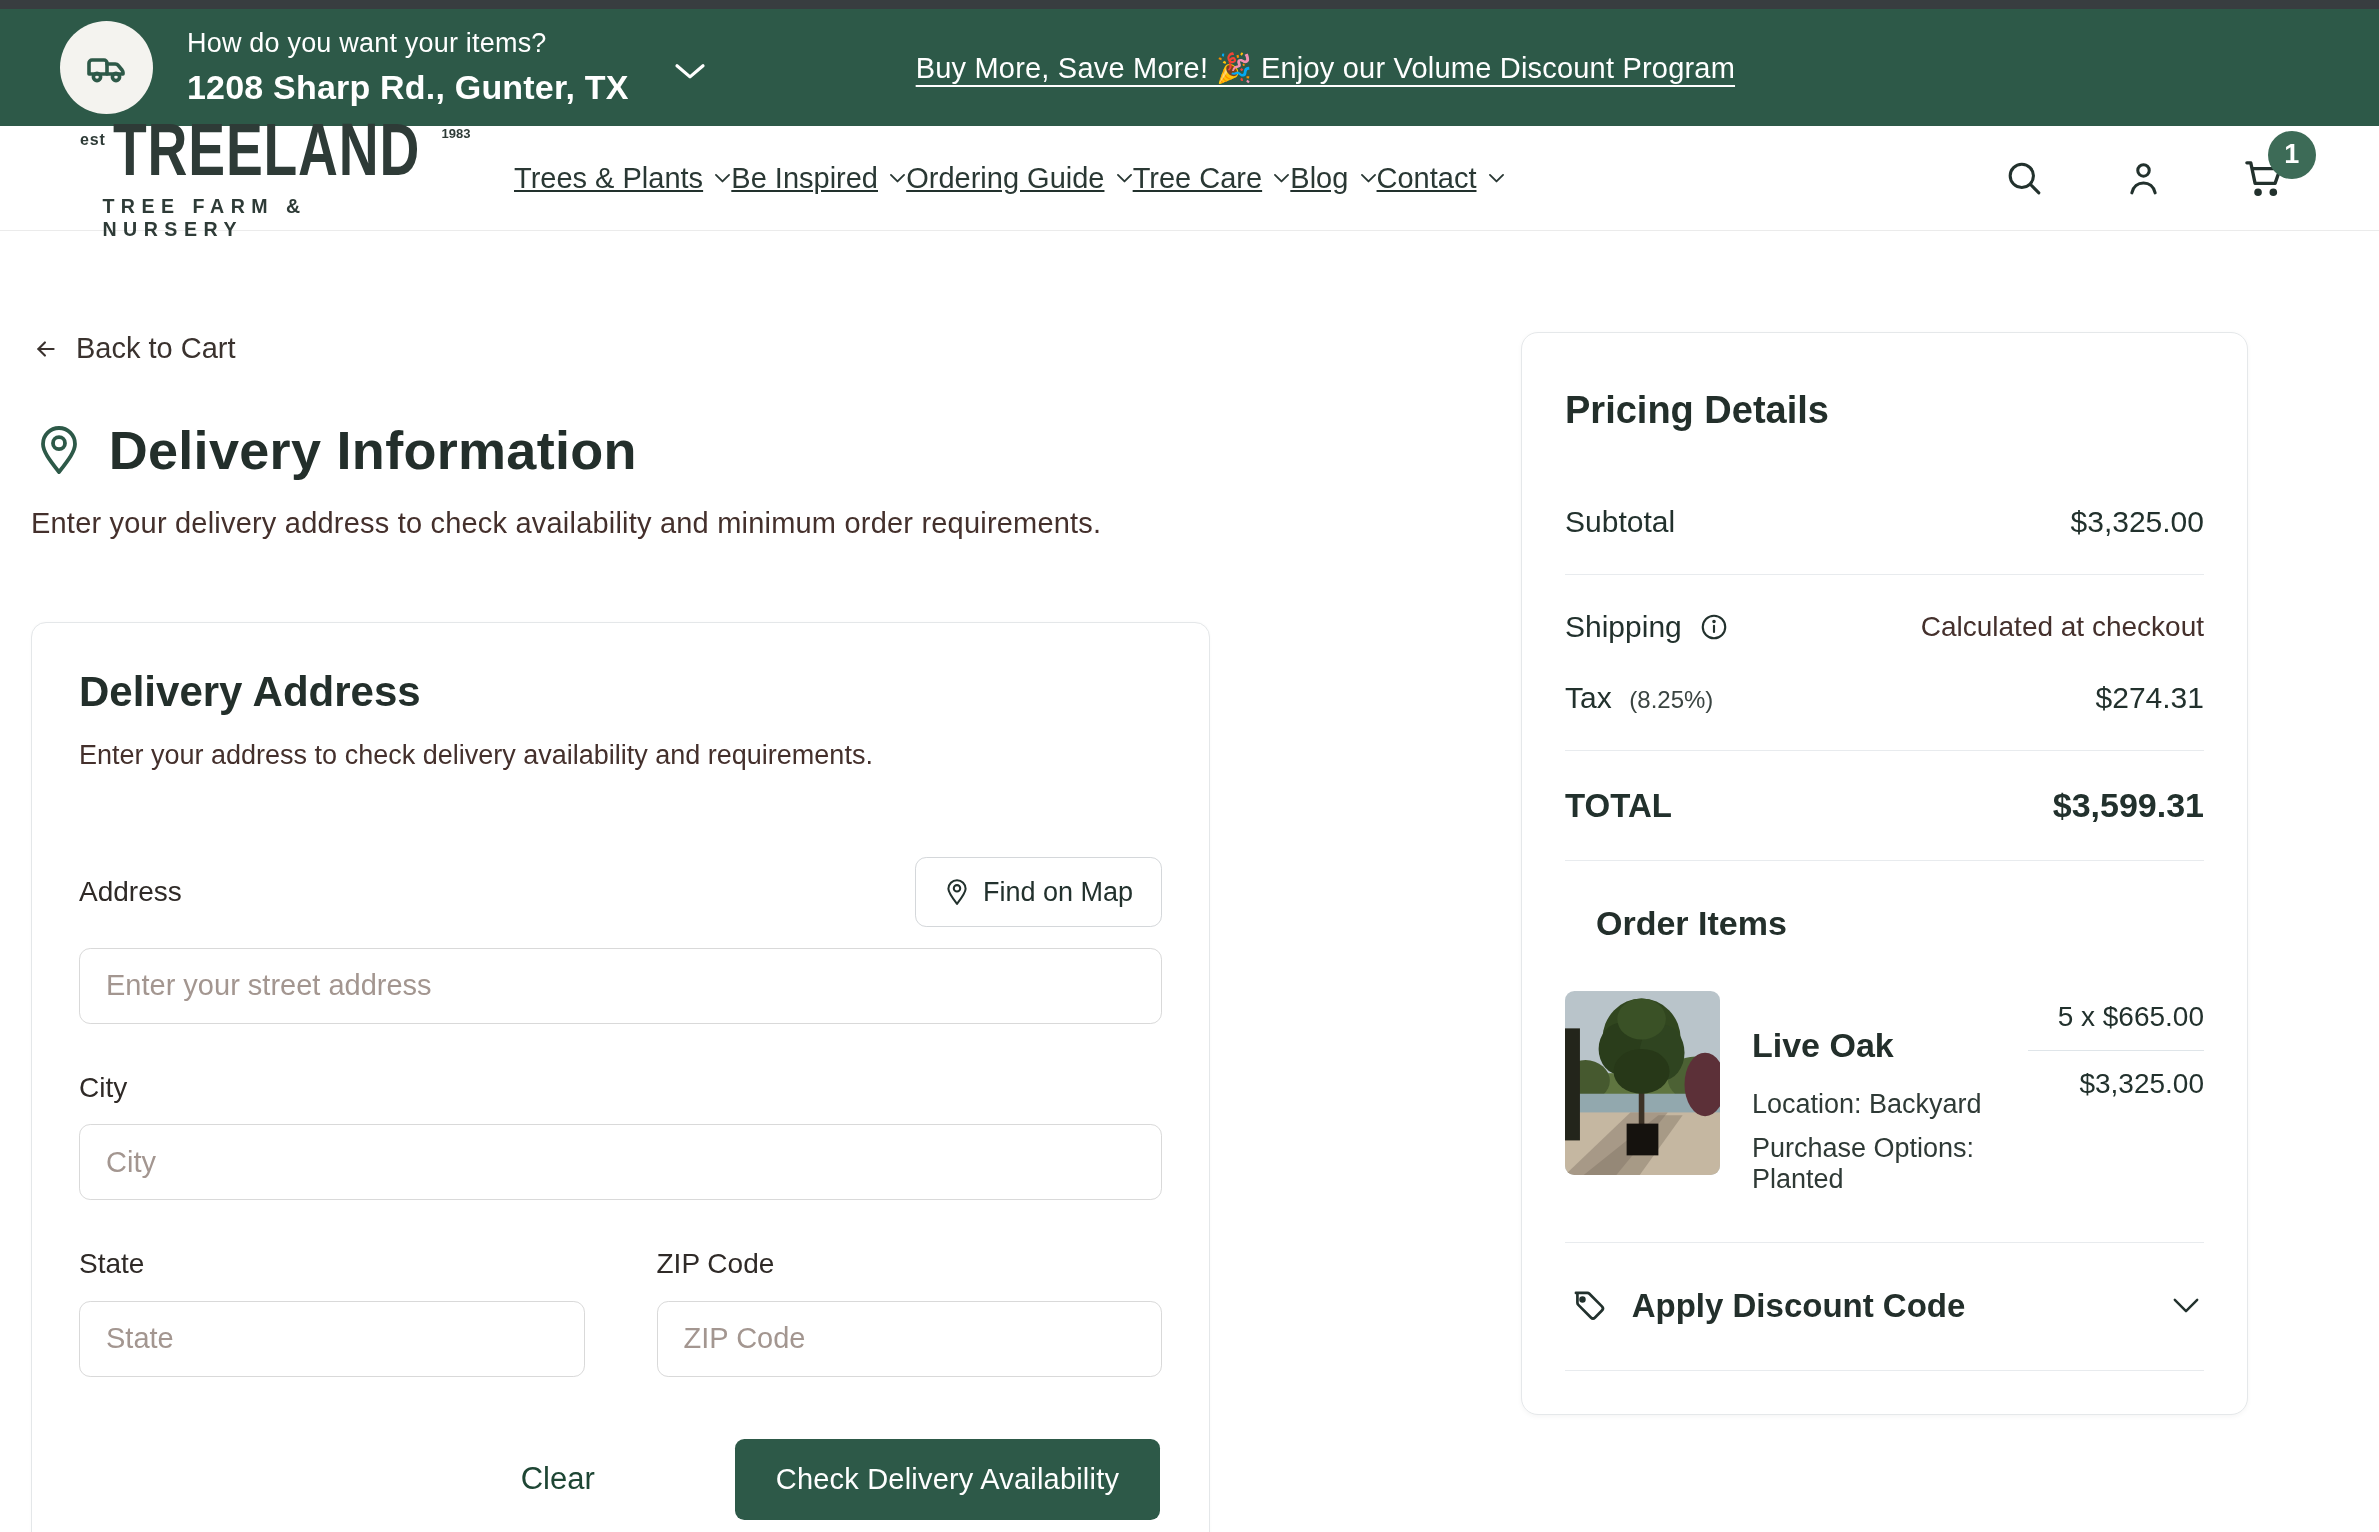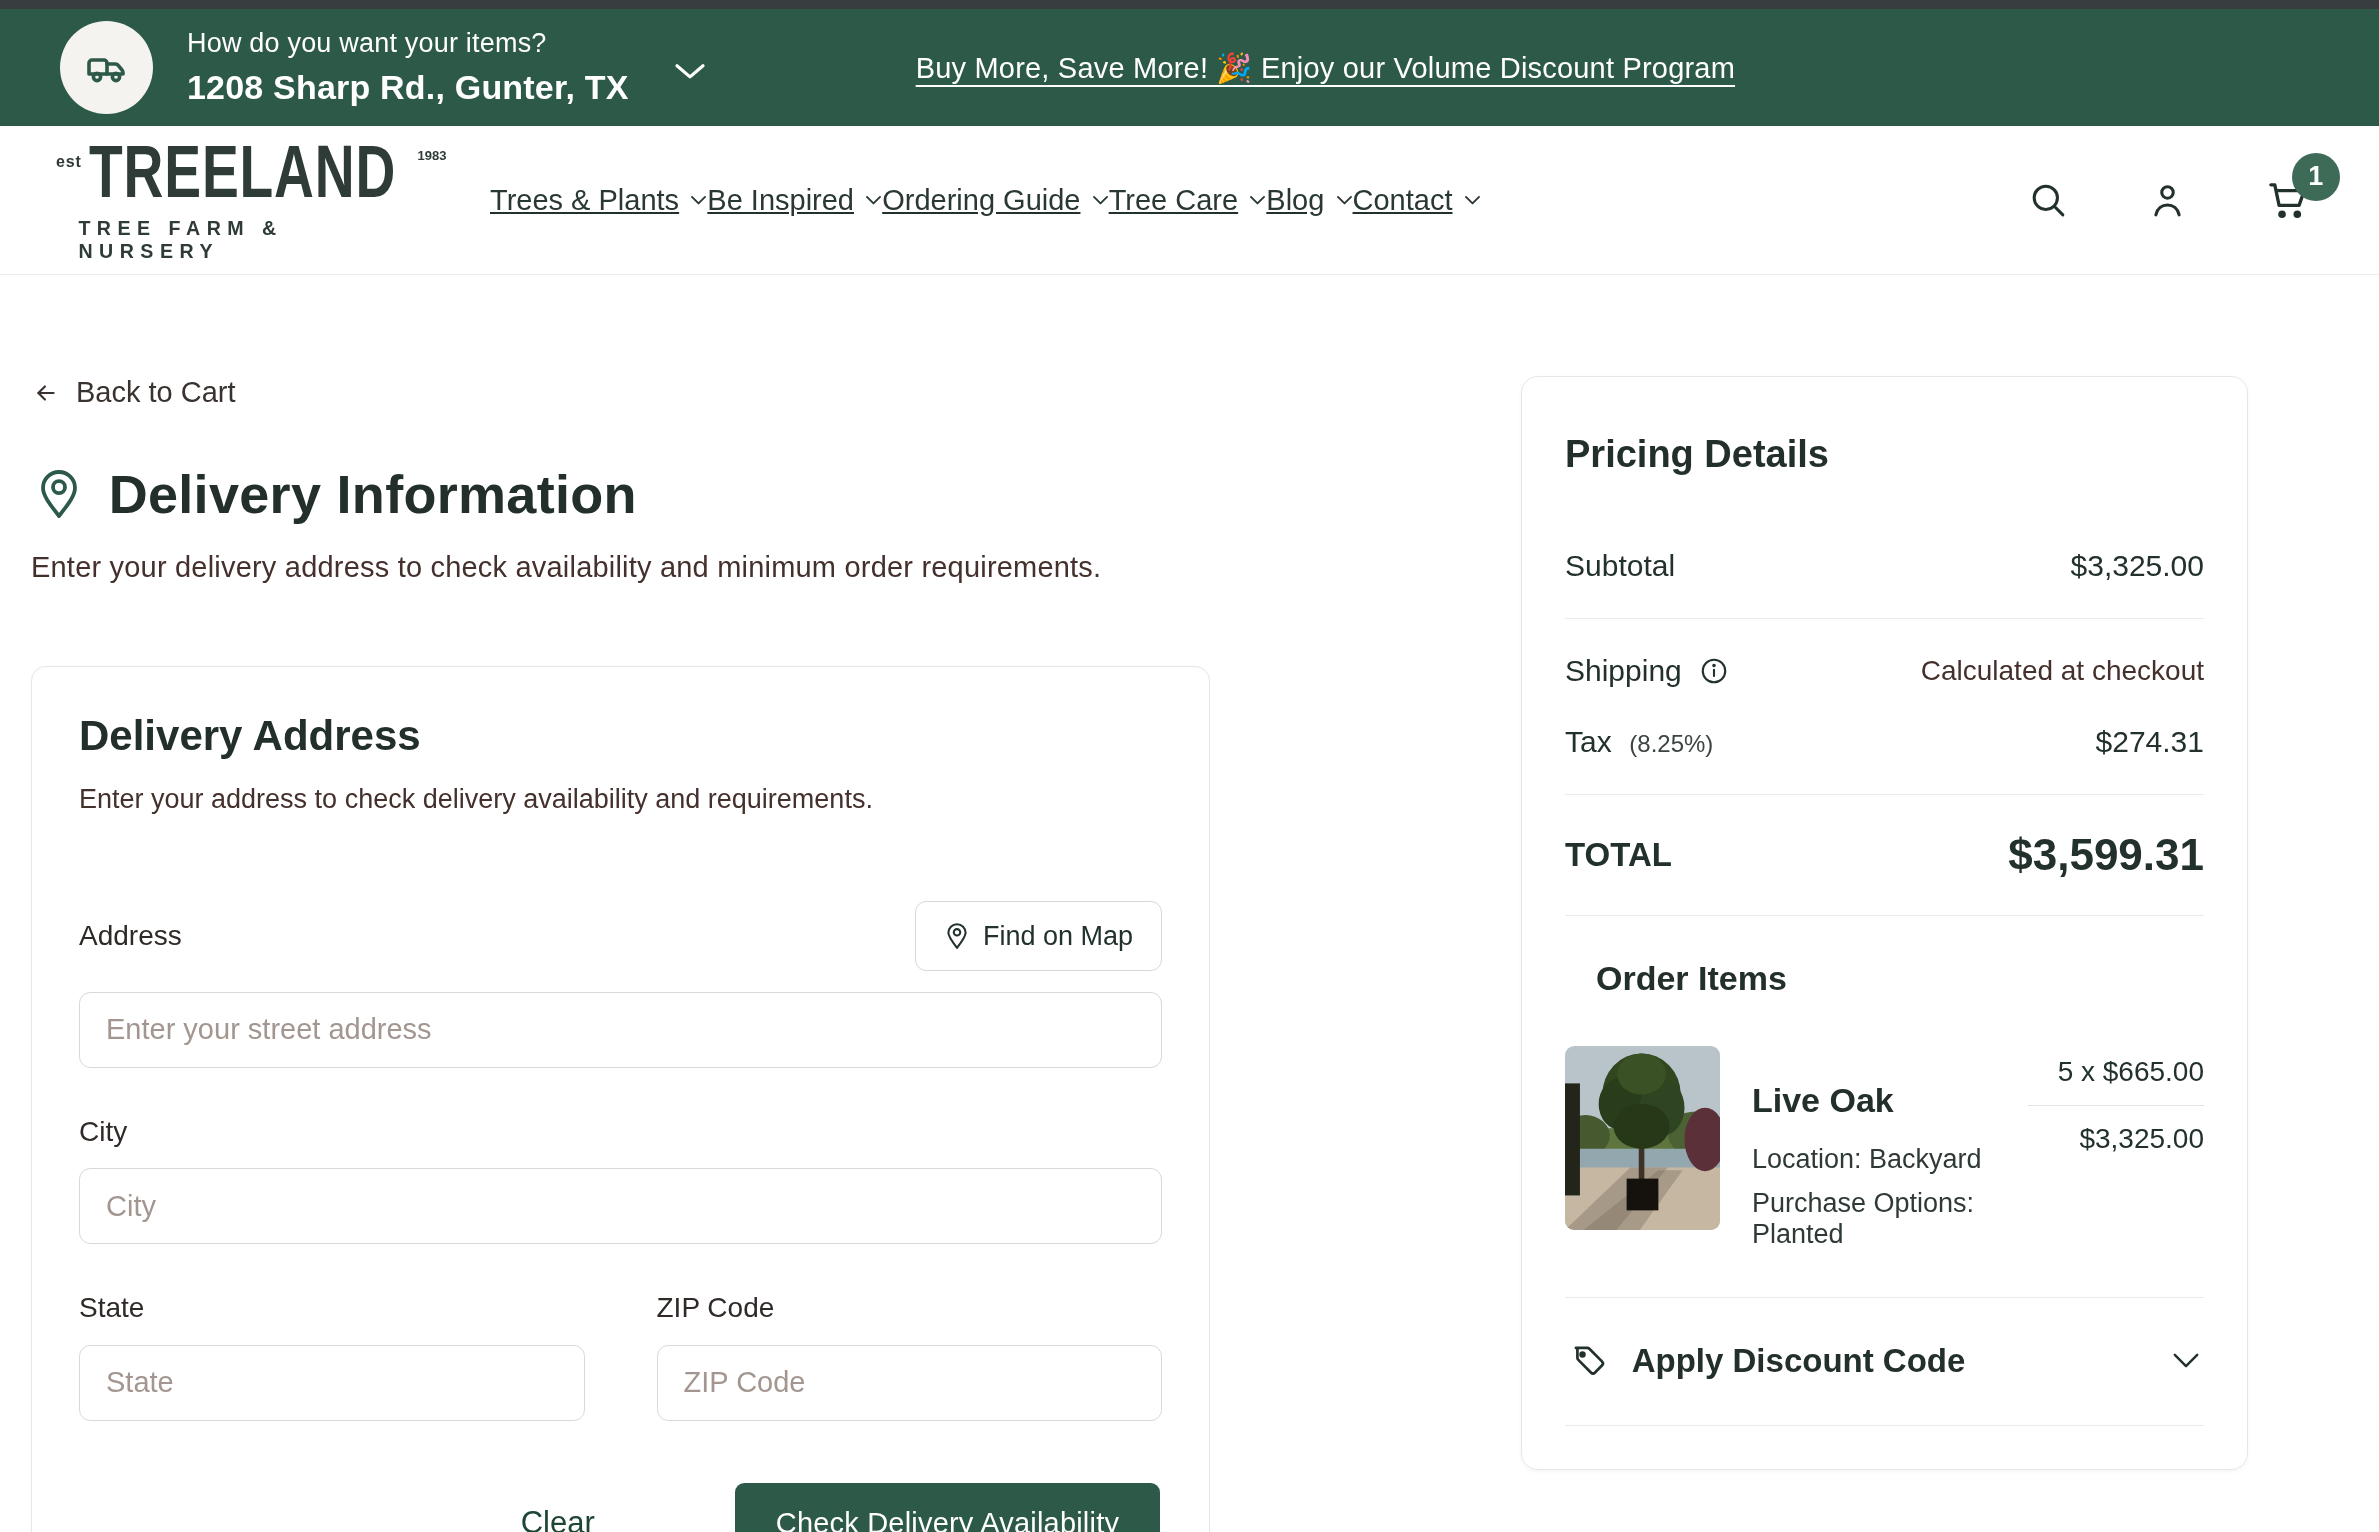--- a/index.html
+++ b/index.html
@@ -26,22 +26,22 @@
   .announce-q { font-size: 27px; font-weight: 400; letter-spacing: 0.2px; }
   .announce-addr { font-size: 34px; font-weight: 700; margin-top: 9.3px; letter-spacing:0.2px; }
   .announce-chevron { margin-left: 45px; margin-top: 7.5px; }
   .promo-link {
     margin-left: 210px; font-size: 29px; color:#fff;
     text-decoration: underline; text-underline-offset: 6.5px; cursor: pointer;
     letter-spacing:0.2px;
   }
   
   .header {
-    height: 149px; background:#fff; display:flex; align-items:center;
-    padding: 0 56px; border-bottom: 0.9px solid #ebebeb;
+    height: 105px; background:#fff; display:flex; align-items:center;
+    padding: 0 80px; border-bottom: 0.9px solid #ebebeb;
   }
   .logo { width: 322px; flex: 0 0 auto; color:#2e3b37; }
   .logo-row { display:flex; align-items:center; }
   .logo-est { font-size: 16px; letter-spacing: 0.9px; margin-right: 7.5px; margin-top:-18.6px; font-weight:600;}
   .logo-name { font-size: 60px; font-weight: 700; letter-spacing: 0.9px; transform: scale(.92,1.25); transform-origin:left center; display:inline-block; }
   .logo-year { font-size: 13px; font-weight:600; margin-left: -5.6px; margin-top:-32px; }
   .logo-tagline { font-size: 19.6px; letter-spacing: 6.5px; font-weight: 700; margin-top: 11.2px; margin-left:22.4px; }
   .nav { display:flex; align-items:center; margin-left: 112px; text-decoration: underline; }
   .nav-item { display:flex; align-items:center; gap: 11.2px; font-size: 29px; color:#2a3834; cursor:pointer; white-space:nowrap; }
   .header-icons { margin-left:auto; display:flex; align-items:center; gap: 76px; padding-right: 11.2px; }
@@ -95,21 +95,21 @@
   }
   .price-title { font-size: 38px; font-weight: 700; color:#232f2b; margin-top: 11.2px; }
   .price-row { display:flex; align-items:center; justify-content:space-between; font-size: 30px; color:#22312d; }
   .row-subtotal { margin-top: 73px; }
   .hr { border:none; border-top: 0.9px solid #e8ebee; margin: 35px 0; }
   .ship-left { display:flex; align-items:center; gap: 17px; }
   .muted-brown { color:#44302c; font-size: 28px; }
   .row-tax { margin-top: 37px; }
   .tax-rate { font-size: 24px; color:#3a4441; margin-left: 9.3px; }
   .row-total { font-weight: 700; font-size: 33px; margin-top: 3.7px; }
-  .row-total .total-value { font-size: 44px; }
+  .row-total .total-value { font-size: 34px; }
   .order-title { font-size: 34px; font-weight: 700; color:#232f2b; margin-top: 43px; margin-left: 31px; }
   .order-item { display:flex; margin-top: 48px; }
   .item-img { width: 155px; height: 184px; border-radius: 9.3px; overflow:hidden; flex:0 0 auto; }
   .item-mid { margin-left: 32px; width: 308px; }
   .item-name { font-size: 34px; font-weight: 700; color:#232f2b; margin-top: 35px; }
   .item-meta { font-size: 27px; color:#2f3a36; margin-top: 24px; }
   .item-meta + .item-meta { margin-top: 13px; }
   .item-right { margin-left:auto; text-align:right; width: 196px; }
   .item-qty { font-size: 28px; color:#22312d; margin-top: 9.3px; }
   .item-divider { border:none; border-top:0.9px solid #dfe5e9; margin: 17px 0; }

